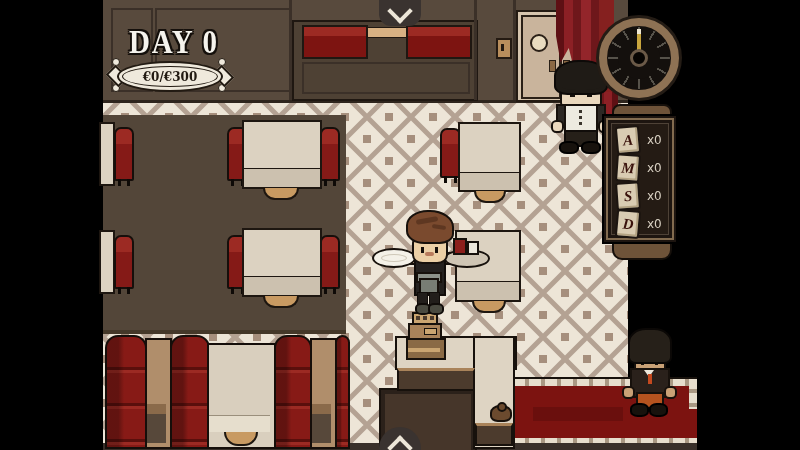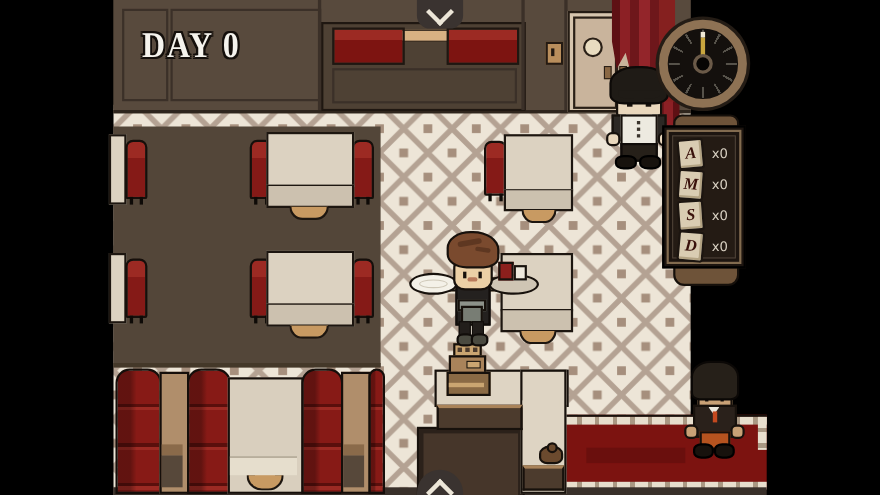--- a/index.html
+++ b/index.html
@@ -280,20 +280,31 @@
       <span class="board-count">x0</span>
     </div>
     <div class="board-row" style="top:95px;">
       <span class="ticket" style="transform:rotate(5deg);">D</span>
       <span class="board-count">x0</span>
     </div>
   </div>
 
   <div class="a" id="day-label" style="left:129px;top:24px;">DAY 0</div>
 
+  <div class="a" style="left:108px;top:56px;width:122px;height:38px;">
+    <span class="orn" style="left:4px;top:2px;"></span>
+    <span class="orn" style="left:110px;top:2px;"></span>
+    <span class="orn" style="left:4px;top:28px;"></span>
+    <span class="orn" style="left:110px;top:28px;"></span>
+    <div class="a" style="left:0;top:13px;width:14px;height:10px;background:#efe9dc;border:2px solid #221a12;transform:rotate(45deg);"></div>
+    <div class="a" style="left:106px;top:13px;width:14px;height:10px;background:#efe9dc;border:2px solid #221a12;transform:rotate(45deg);"></div>
+    <div class="a plaque" style="left:9px;top:5px;width:102px;height:27px;">
+      <div class="plaque-inner">€0/€300</div>
+    </div>
+  </div>
 
   <div class="a" style="left:379px;top:0;width:42px;height:26px;background:#3a3330;border-radius:0 0 12px 12px;display:flex;justify-content:center;">
     <div class="chev chev-down" style="margin-top:2px;"></div>
   </div>
 
   <div class="a" style="left:379px;top:427px;width:42px;height:42px;background:#3a3330;border-radius:50%;display:flex;justify-content:center;">
     <div class="chev chev-up" style="margin-top:12px;"></div>
   </div>
 
 </div>

